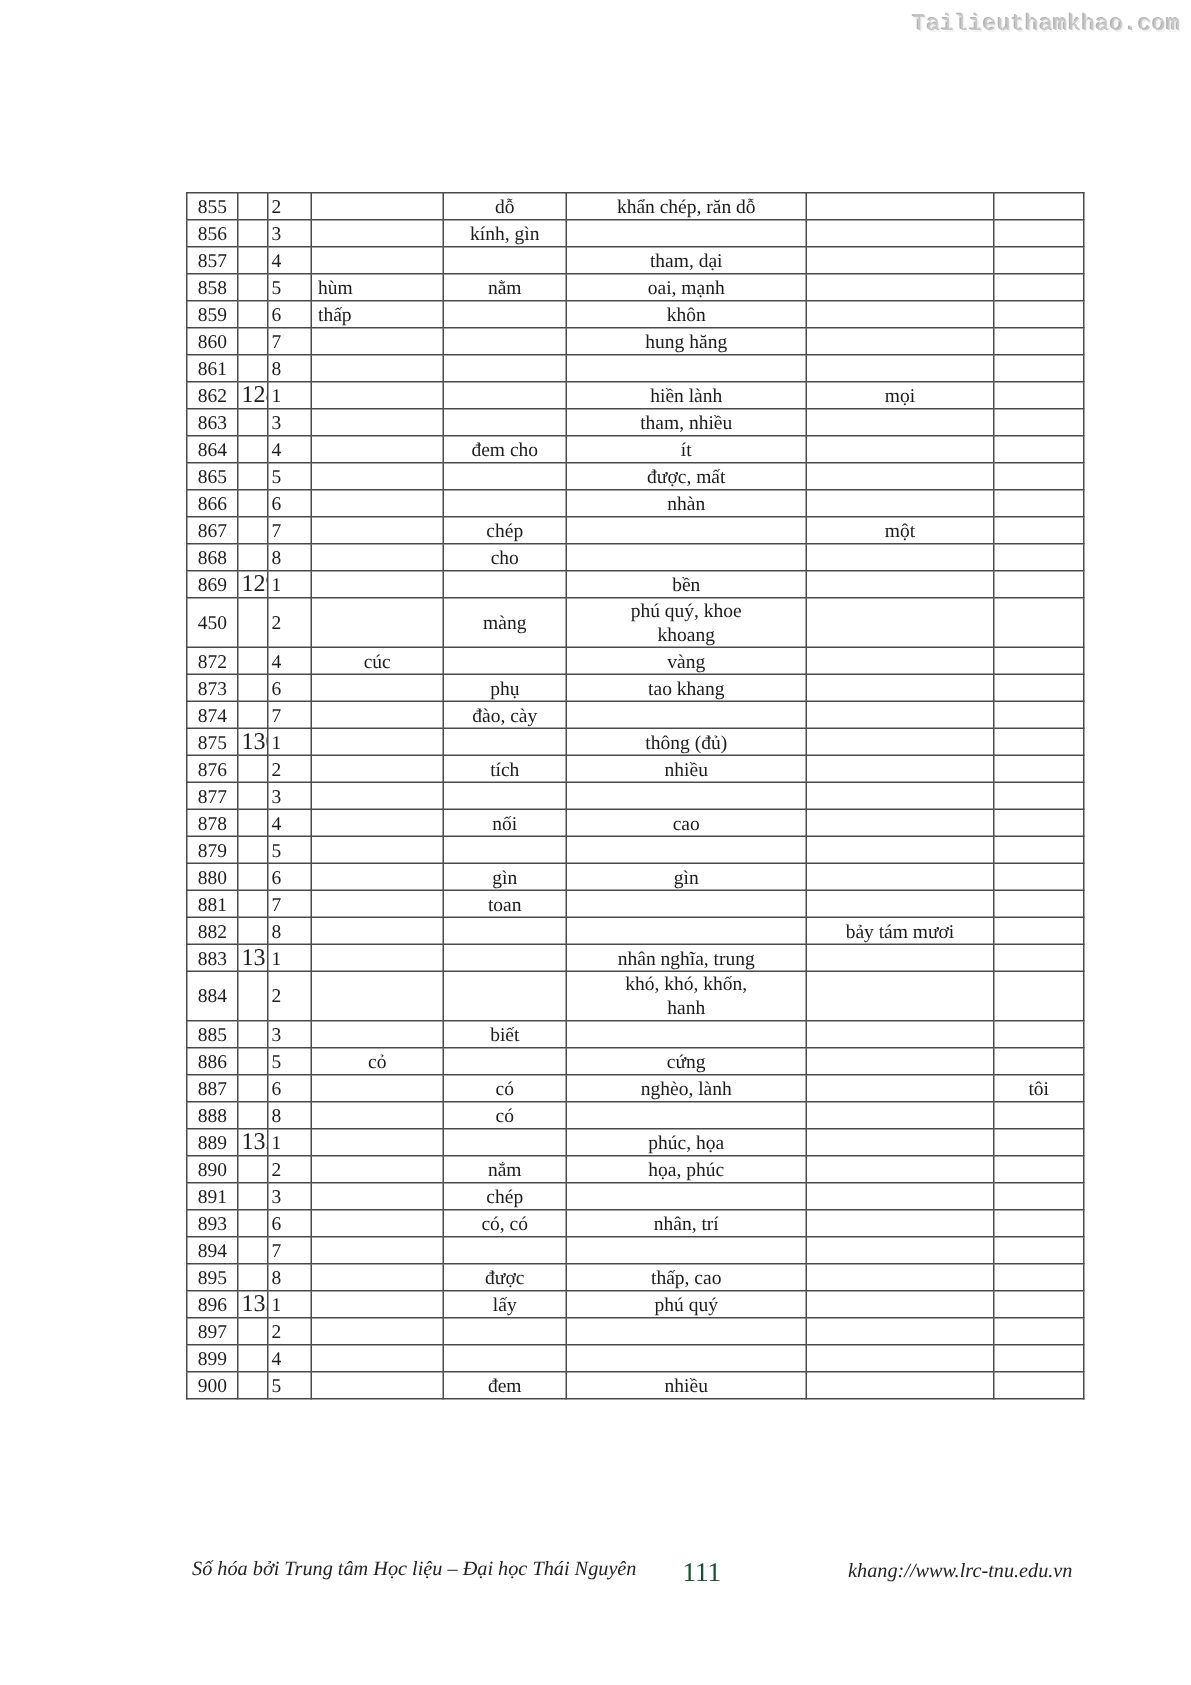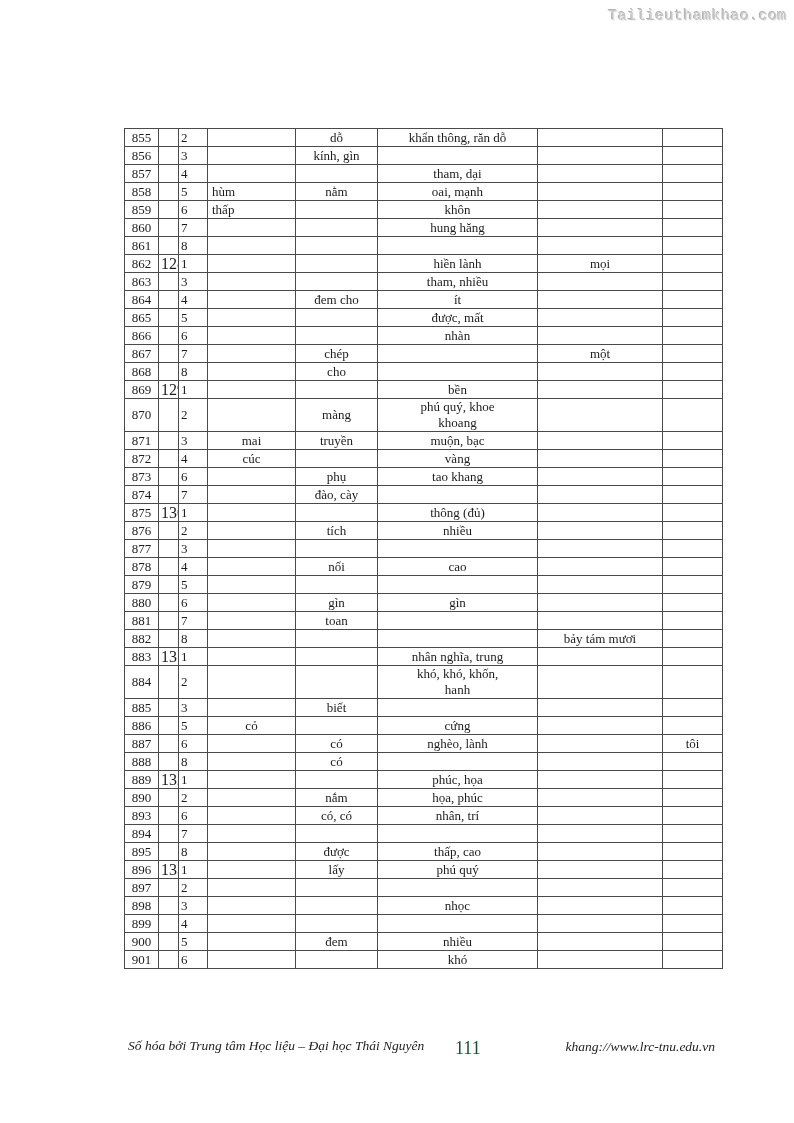--- a/index.html
+++ b/index.html
@@ -81,21 +81,21 @@
     <col style="width:125px">
       <col style="width:60px">
   </colgroup>
   <tbody id="table-body">
       <tr>
         <td class="c1">855</td>
         <td class="c2"></td>
         <td class="c3">2</td>
         <td class="c4"></td>
         <td class="c5">dỗ</td>
-        <td class="c6">khẩn thông, răn dỗ</td>
+        <td class="c6">khẩn chép, răn dỗ</td>
         <td class="c7"></td>
         <td class="c8"></td>
       </tr>
       <tr>
         <td class="c1">856</td>
         <td class="c2"></td>
         <td class="c3">3</td>
         <td class="c4"></td>
         <td class="c5">kính, gìn</td>
         <td class="c6"></td>
@@ -226,41 +226,31 @@
         <td class="c1">869</td>
         <td class="c2">129</td>
         <td class="c3">1</td>
         <td class="c4"></td>
         <td class="c5"></td>
         <td class="c6">bền</td>
         <td class="c7"></td>
         <td class="c8"></td>
       </tr>
       <tr>
-        <td class="c1">870</td>
+        <td class="c1">450</td>
         <td class="c2"></td>
         <td class="c3">2</td>
         <td class="c4"></td>
         <td class="c5">màng</td>
         <td class="c6">phú quý, khoe
 khoang</td>
         <td class="c7"></td>
         <td class="c8"></td>
       </tr>
       <tr>
-        <td class="c1">871</td>
-        <td class="c2"></td>
-        <td class="c3">3</td>
-        <td class="c4">mai</td>
-        <td class="c5">truyền</td>
-        <td class="c6">muộn, bạc</td>
-        <td class="c7"></td>
-        <td class="c8"></td>
-      </tr>
-      <tr>
         <td class="c1">872</td>
         <td class="c2"></td>
         <td class="c3">4</td>
         <td class="c4">cúc</td>
         <td class="c5"></td>
         <td class="c6">vàng</td>
         <td class="c7"></td>
         <td class="c8"></td>
       </tr>
       <tr>
@@ -438,20 +428,30 @@
         <td class="c1">890</td>
         <td class="c2"></td>
         <td class="c3">2</td>
         <td class="c4"></td>
         <td class="c5">nắm</td>
         <td class="c6">họa, phúc</td>
         <td class="c7"></td>
         <td class="c8"></td>
       </tr>
       <tr>
+        <td class="c1">891</td>
+        <td class="c2"></td>
+        <td class="c3">3</td>
+        <td class="c4"></td>
+        <td class="c5">chép</td>
+        <td class="c6"></td>
+        <td class="c7"></td>
+        <td class="c8"></td>
+      </tr>
+      <tr>
         <td class="c1">893</td>
         <td class="c2"></td>
         <td class="c3">6</td>
         <td class="c4"></td>
         <td class="c5">có, có</td>
         <td class="c6">nhân, trí</td>
         <td class="c7"></td>
         <td class="c8"></td>
       </tr>
       <tr>
@@ -488,56 +488,36 @@
         <td class="c1">897</td>
         <td class="c2"></td>
         <td class="c3">2</td>
         <td class="c4"></td>
         <td class="c5"></td>
         <td class="c6"></td>
         <td class="c7"></td>
         <td class="c8"></td>
       </tr>
       <tr>
-        <td class="c1">898</td>
-        <td class="c2"></td>
-        <td class="c3">3</td>
-        <td class="c4"></td>
-        <td class="c5"></td>
-        <td class="c6">nhọc</td>
-        <td class="c7"></td>
-        <td class="c8"></td>
-      </tr>
-      <tr>
         <td class="c1">899</td>
         <td class="c2"></td>
         <td class="c3">4</td>
         <td class="c4"></td>
         <td class="c5"></td>
         <td class="c6"></td>
         <td class="c7"></td>
         <td class="c8"></td>
       </tr>
       <tr>
         <td class="c1">900</td>
         <td class="c2"></td>
         <td class="c3">5</td>
         <td class="c4"></td>
         <td class="c5">đem</td>
         <td class="c6">nhiều</td>
-        <td class="c7"></td>
-        <td class="c8"></td>
-      </tr>
-      <tr>
-        <td class="c1">901</td>
-        <td class="c2"></td>
-        <td class="c3">6</td>
-        <td class="c4"></td>
-        <td class="c5"></td>
-        <td class="c6">khó</td>
         <td class="c7"></td>
         <td class="c8"></td>
       </tr>
     </tbody>
 </table>
 
 <div class="footer-left">Số hóa bởi Trung tâm Học liệu – Đại học Thái Nguyên</div>
 
 <div class="footer-page">111</div>
 

